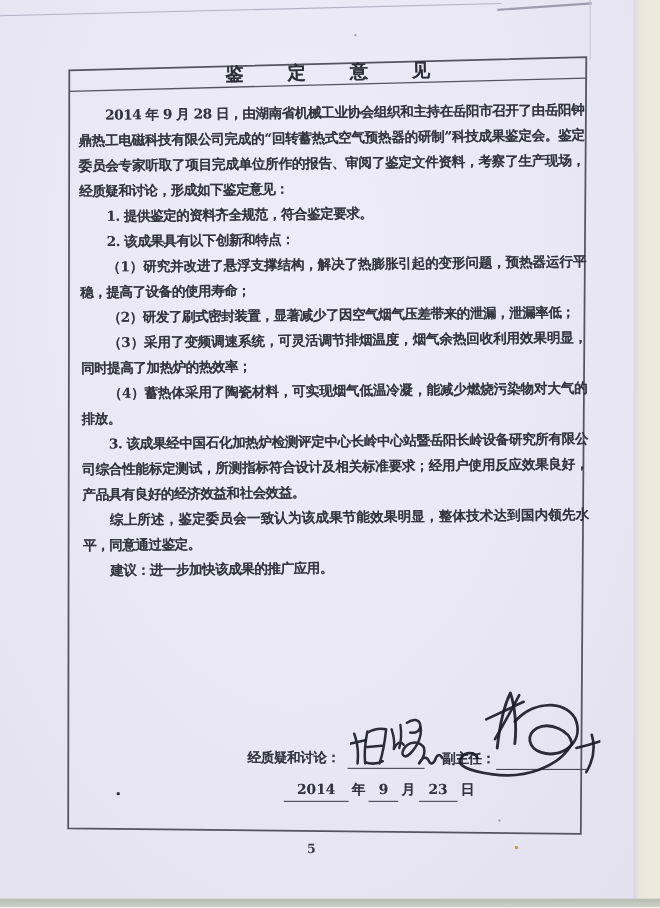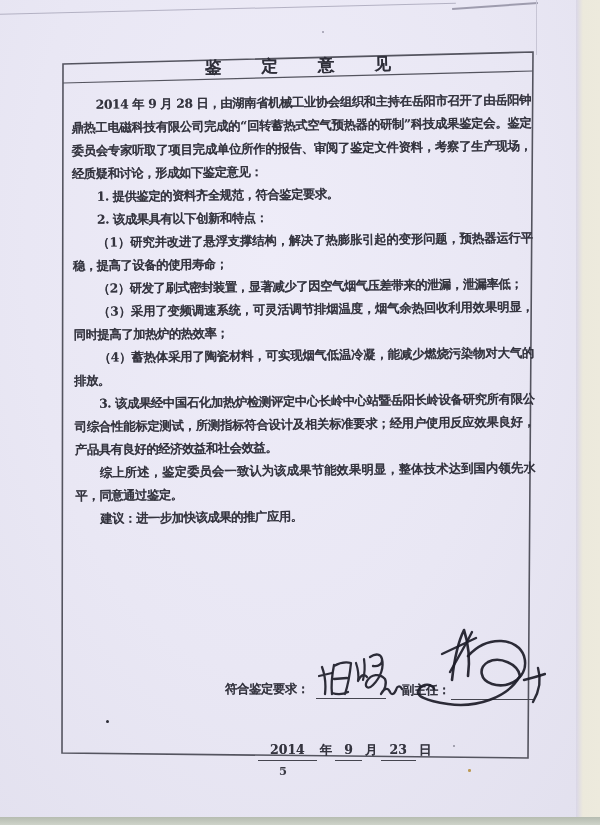--- a/index.html
+++ b/index.html
@@ -39,21 +39,21 @@
   .sig-label{position:absolute;font-size:12.3px;font-weight:700;color:#34343e;
     letter-spacing:-0.3px;white-space:nowrap;text-shadow:0 0 .5px rgba(40,40,60,.5);}
   .sig-label.chair{left:225px;top:681px;}
   .sig-label.vice{left:402px;top:682px;}
   .sig-rule{position:absolute;height:1.4px;background:#45454f;}
   .rule-chair{left:316px;top:698px;width:70px;}
   .rule-vice{left:451px;top:699px;width:82px;}
   .date-row{position:absolute;left:258px;top:710px;font-size:12.5px;font-weight:700;
     color:#34343e;white-space:nowrap;text-shadow:0 0 .5px rgba(40,40,60,.5);}
   .date-row .num{display:inline-block;text-align:right;border-bottom:1.4px solid #45454f;
-    padding:0 12px 3px 12px;font-family:"DejaVu Serif","Liberation Serif",serif;margin-top:32px;}
+    padding:0 12px 3px 12px;font-family:"DejaVu Serif","Liberation Serif",serif;}
   .date-row .num.small{padding:0 9px 3px 9px;}
   .date-row .unit{display:inline-block;padding:0 3px 3px 3px;}
   .page-number{position:absolute;left:279px;top:764px;font-size:11.5px;font-weight:700;color:#3a3a44;}
   .speck{position:absolute;border-radius:50%;}
   .speck.s1{left:106px;top:720px;width:3px;height:3px;background:#2c2c36;}
   .speck.s2{left:453px;top:745px;width:2px;height:2px;background:#8d8d9a;}
   .speck.s3{left:468px;top:769px;width:2.5px;height:2.5px;background:#bd9a55;}
   .speck.s4{left:322px;top:31px;width:2px;height:2px;background:#9b99aa;}
   .sig-svg{position:absolute;}
   .sig-svg path{fill:none;stroke:#1d1d29;stroke-linecap:round;stroke-linejoin:round;opacity:.93;}
@@ -82,21 +82,21 @@
     <p>2. 该成果具有以下创新和特点：</p>
     <p>（1）研究并改进了悬浮支撑结构，解决了热膨胀引起的变形问题，预热器运行平稳，提高了设备的使用寿命；</p>
     <p>（2）研发了刷式密封装置，显著减少了因空气烟气压差带来的泄漏，泄漏率低；</p>
     <p>（3）采用了变频调速系统，可灵活调节排烟温度，烟气余热回收利用效果明显，同时提高了加热炉的热效率；</p>
     <p>（4）蓄热体采用了陶瓷材料，可实现烟气低温冷凝，能减少燃烧污染物对大气的排放。</p>
     <p>3. 该成果经中国石化加热炉检测评定中心长岭中心站暨岳阳长岭设备研究所有限公司综合性能标定测试，所测指标符合设计及相关标准要求；经用户使用反应效果良好，产品具有良好的经济效益和社会效益。</p>
     <p>综上所述，鉴定委员会一致认为该成果节能效果明显，整体技术达到国内领先水平，同意通过鉴定。</p>
     <p>建议：进一步加快该成果的推广应用。</p>
   </div>
 
-  <div class="sig-label chair">符合鉴定要求：</div>
+  <div class="sig-label chair">经质疑和讨论：</div>
   <div class="sig-rule rule-chair"></div>
   <div class="sig-label vice">副主任：</div>
   <div class="sig-rule rule-vice"></div>
 
   <svg class="sig-svg" style="left:318px;top:649px;" width="86" height="56" viewBox="0 0 86 56">
     <path stroke-width="2.3" d="M4,18 C7,26 8,36 7,45 M1,27 L14,24"></path>
     <path stroke-width="2.3" d="M16,16 C14,26 13,36 14,45 M16,17 C23,13 29,13 33,14 C32,24 30,36 27,45 M16,30 L29,29 M14,44 C20,46 26,45 30,43"></path>
     <path stroke-width="2.2" d="M38,14 C40,20 41,26 40,32 M46,10 C47,17 47,24 45,31 M40,32 C43,26 46,24 49,28"></path>
     <path stroke-width="2.3" d="M52,8 C58,4 63,5 64,10 C65,15 60,18 55,17 M64,10 C66,18 63,28 55,36 C50,41 46,38 49,32 C53,25 62,24 67,30 C69,34 67,41 63,45 M63,45 C66,39 70,38 72,43 C73,46 76,46 78,41 C79,37 82,36 84,40"></path>
   </svg>

